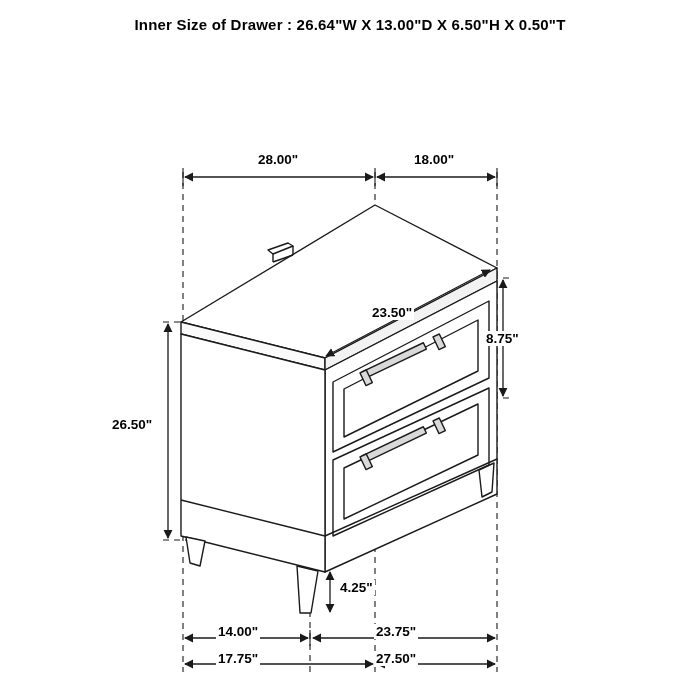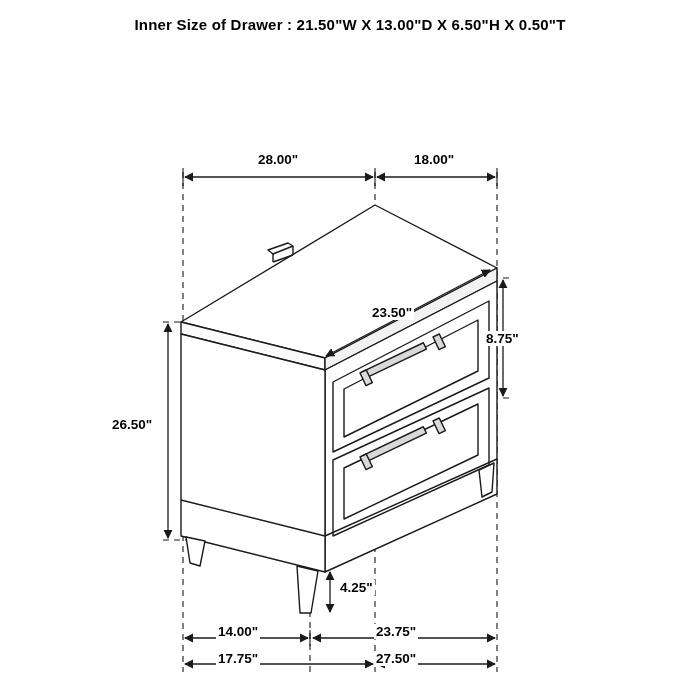--- a/index.html
+++ b/index.html
@@ -40,21 +40,21 @@
     color: #000;
     white-space: nowrap;
     background: #ffffff;
     padding: 0 2px;
   }
   svg { display: block; }
 </style>
 </head>
 <body>
 
-<div class="title">Inner Size of Drawer : 21.50"W X 13.00"D X 6.50"H X 0.50"T</div>
+<div class="title">Inner Size of Drawer : 26.64"W X 13.00"D X 6.50"H X 0.50"T</div>
 
 <svg id="canvas" viewBox="0 0 700 700" xmlns="http://www.w3.org/2000/svg">
 
   <g stroke="#1a1a1a" stroke-width="1.1" fill="none" stroke-dasharray="6,5">
 
     <line x1="183" y1="172" x2="183" y2="672"></line>
 
     <line x1="375" y1="172" x2="375" y2="672"></line>
 
     <line x1="497" y1="172" x2="497" y2="672"></line>

